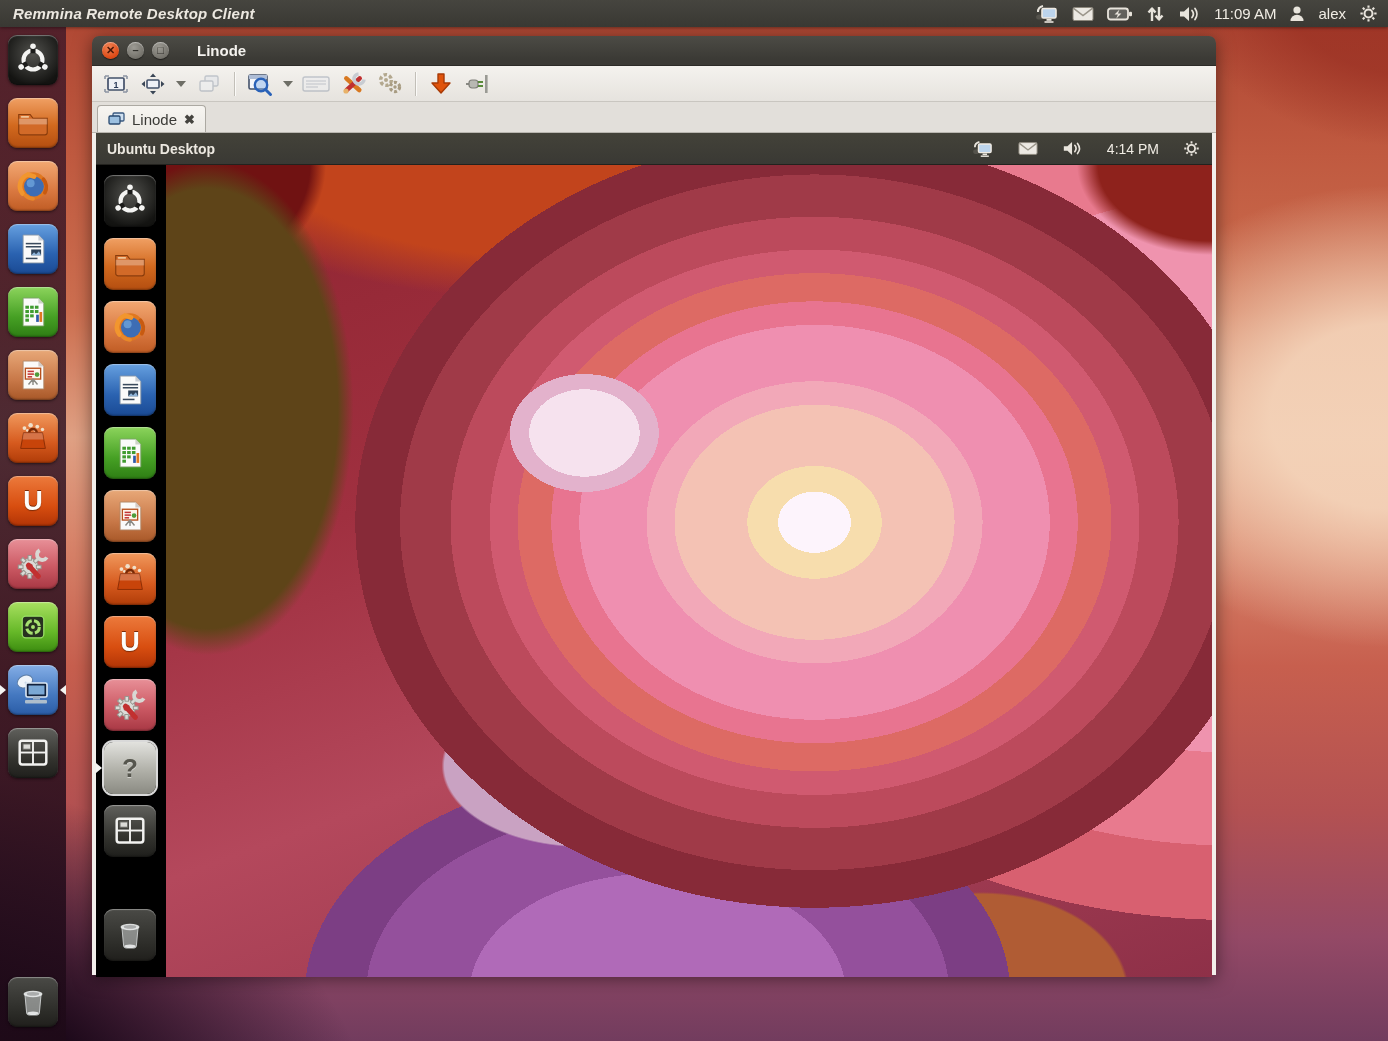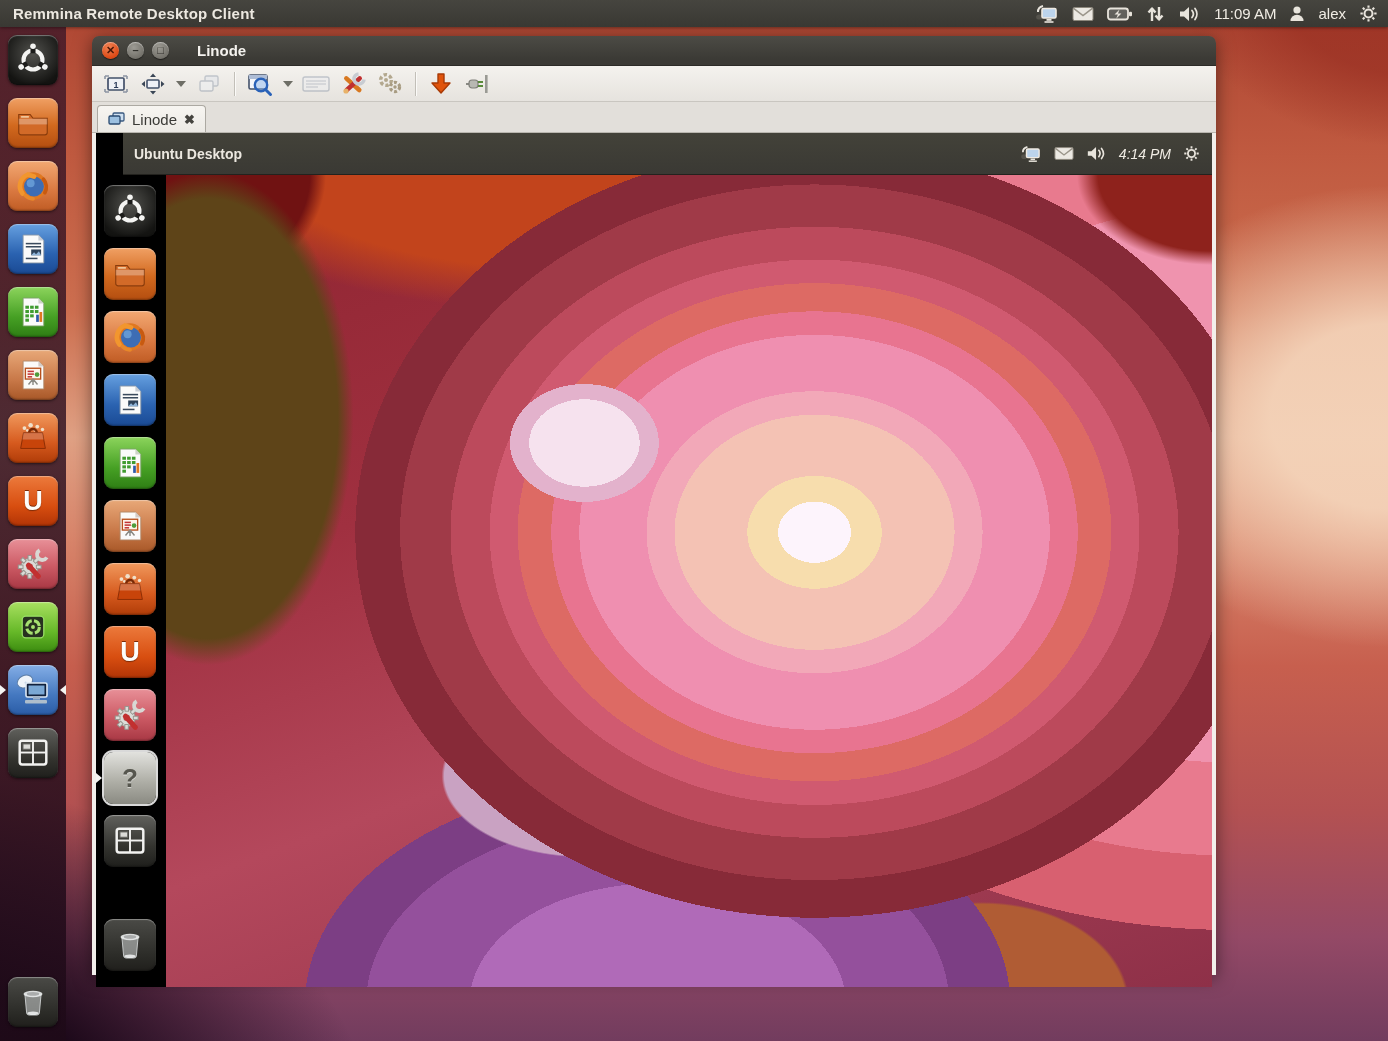--- a/index.html
+++ b/index.html
@@ -12,21 +12,21 @@
       radial-gradient(ellipse 760px 560px at -12% 112%, rgba(24,6,22,.94) 0 38%, rgba(24,6,22,0) 72%),
       linear-gradient(180deg,#ad4532 0%,#c05a40 15%,#cd6f50 30%,#e0a184 42%,#d8846a 52%,#c75f4e 64%,#b35152 78%,#944966 90%,#723c5e 100%);
   }
   
   .host-panel{
     position:absolute;left:0;top:0;width:1388px;height:27px;
     background:linear-gradient(180deg,#46453f,#393833);
     color:#ece8e0;display:flex;align-items:center;z-index:50;
     box-shadow:0 1px 3px rgba(0,0,0,.4);
   }
-  .host-panel .ptitle{font-weight:bold;font-size:15px;margin-left:13px;letter-spacing:.2px;}
+  .host-panel .ptitle{font-weight:bold;font-size:15px;margin-left:13px;letter-spacing:.2px;font-style:italic;}
   .tray{margin-left:auto;display:flex;align-items:center;gap:13px;margin-right:10px;}
   .tray .ticon{display:flex;align-items:center;}
   .tray .ttime{font-size:15px;color:#f0ece4;}
   .tray .tuser{font-size:15px;color:#f0ece4;}
   
   .host-launcher{
     position:absolute;left:0;top:27px;width:66px;height:1014px;z-index:40;
     background:linear-gradient(180deg,rgba(58,22,40,.78),rgba(30,10,24,.88));
   }
   .litem{position:absolute;left:0;width:100%;}
@@ -92,26 +92,26 @@
   }
   .tab .tlabel{font-size:15px;color:#3a3a36;}
   .tab .tclose{font-size:13px;font-weight:bold;color:#45443f;line-height:1;}
   .viewport{
     position:absolute;left:0;top:97px;width:1124px;height:842px;box-sizing:border-box;
     border-left:4px solid #f2efeb;border-right:4px solid #f2efeb;border-bottom:4px solid #f2efeb;
     background:#000;
   }
   
   .remote-panel{
-    height:42px;background:linear-gradient(180deg,#434239,#3a3934);
+    height:32px;background:linear-gradient(180deg,#434239,#3a3934);
     color:#ece8e0;display:flex;align-items:center;
-    border-bottom:1px solid #23221e;box-sizing:border-box;margin-left:27px;
+    border-bottom:1px solid #23221e;box-sizing:border-box;
   }
   .remote-panel .ptitle{font-weight:bold;font-size:14px;margin-left:11px;}
-  .remote-panel .tray{margin-right:12px;gap:12px;font-style:italic;}
+  .remote-panel .tray{margin-right:12px;gap:24px;}
   .remote-panel .ttime{font-size:14px;}
   .remote-body{display:flex;height:812px;}
   .remote-launcher{width:70px;height:812px;background:#000;position:relative;flex:0 0 70px;}
   .remote-screen{
     flex:1;height:812px;
     background:
       radial-gradient(ellipse 120px 95px at 40% 33%, #f6e2ee 0 46%, #e3b2cc 46% 62%, rgba(0,0,0,0) 62%),
       radial-gradient(ellipse 560px 470px at 62% 44%, #fdf4fc 0 6.5%, #f7ddad 6.5% 12%, #f4c2b4 12% 25%, #f2a8b8 25% 30%, #ef8fb0 30% 42%, #e87490 42% 47%, #dd6a64 47% 53%, #d05a70 53% 58%, #bc4a5c 58% 65%, #a03a48 65% 74%, #872a38 74% 82%, rgba(0,0,0,0) 82%),
       radial-gradient(ellipse 300px 170px at 50% 64%, #c2ab9d 0 55%, rgba(0,0,0,0) 56%),
       radial-gradient(ellipse 280px 160px at 40% 74%, #c9a2c2 0 50%, rgba(0,0,0,0) 51%),

